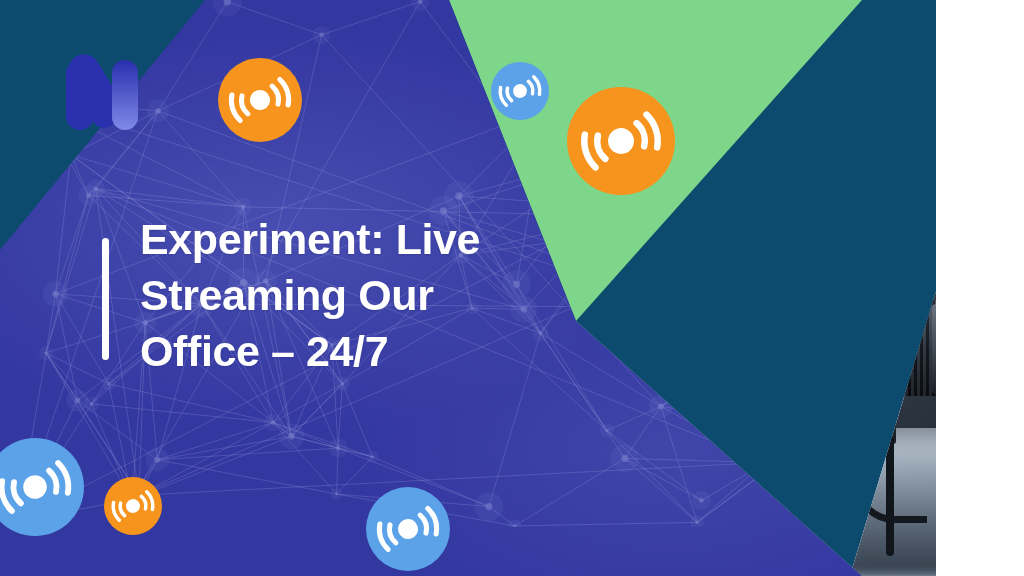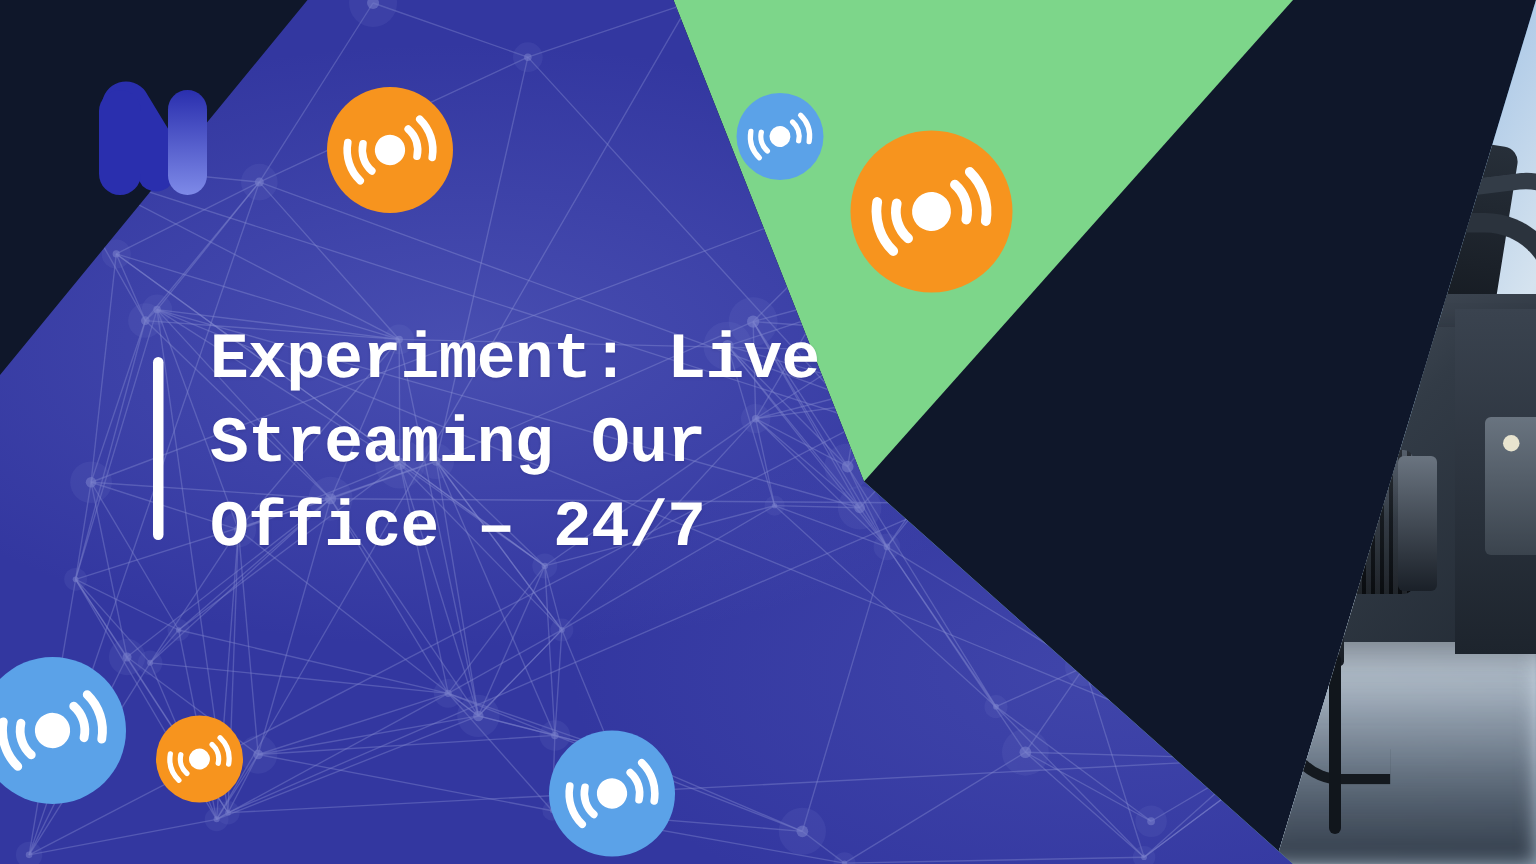--- a/index.html
+++ b/index.html
@@ -1,18 +1,18 @@
 <!DOCTYPE html>
 <html><head>
 <meta charset="utf-8">
 <style>
   html,body{margin:0;padding:0;background:#fff;}
   body{width:1024px;height:576px;overflow:hidden;font-family:"Liberation Sans",sans-serif;}
 
-  #banner{position:relative;width:1024px;height:576px;overflow:hidden;background:#0f172a;font-family:Liberation Mono, monospace;}
+  #banner{position:relative;width:936px;height:576px;overflow:hidden;background:#0c4a6e;}
 
   
   .photo-wrap{
     position:absolute; left:640px; top:0; width:384px; height:576px;
     overflow:hidden;
     clip-path: polygon(210px 576px, 1024px 576px, 1024px 0px, 384px 0px);
   }
   .photo{position:absolute;inset:0;overflow:hidden;background:#20527e;}
   
   .ph-bg{position:absolute;inset:0;

